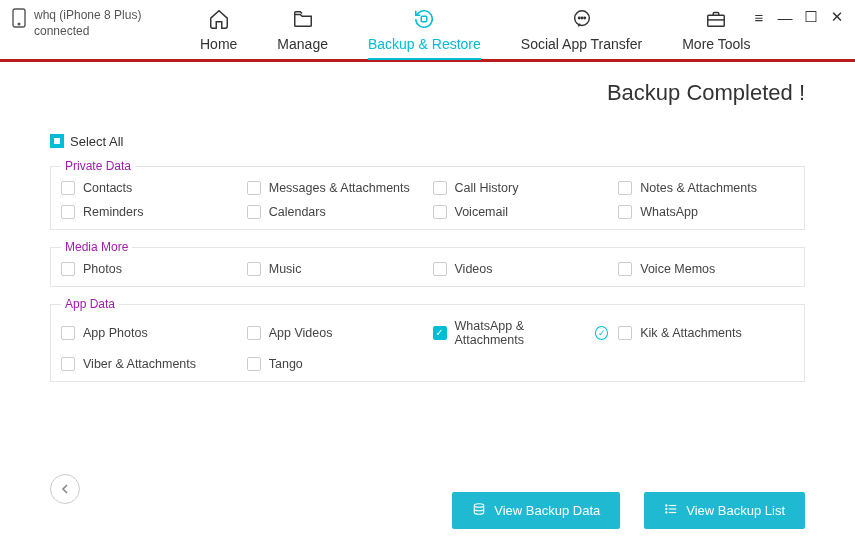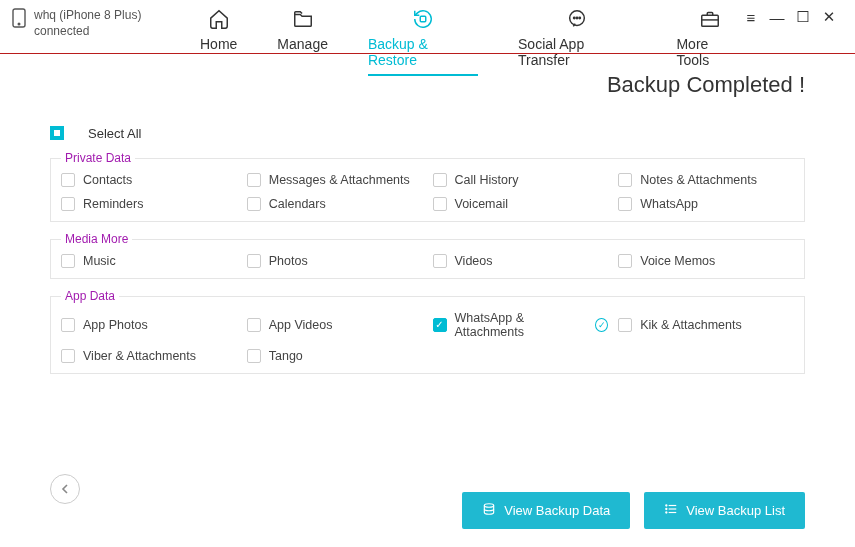--- a/index.html
+++ b/index.html
@@ -1,52 +1,52 @@
 <!DOCTYPE html>
 <html><head>
 <meta charset="utf-8">
 <style>
   * { box-sizing: border-box; margin: 0; padding: 0; }
   body { font-family: -apple-system, "Segoe UI", Arial, sans-serif; background: #fff; width: 855px; height: 547px; overflow: hidden; font-size: 13px; color: #333; }
   
-  .titlebar { display: flex; align-items: flex-start; height: 54px; padding: 8px 18px 0 12px; border-bottom: 1px solid #b91c1c; }
+  .titlebar { display: flex; align-items: flex-start; height: 62px; padding: 8px 10px 0 12px; border-bottom: 3px solid #b91c1c; }
   .device { display: flex; align-items: flex-start; gap: 8px; width: 170px; }
   .device-text { line-height: 1.3; }
   .device-name { color: #555; font-size: 12px; }
   .device-status { color: #555; font-size: 12px; }
   
   .nav { display: flex; flex: 1; gap: 40px; justify-content: flex-start; padding-left: 18px; }
   .nav-item { display: flex; flex-direction: column; align-items: center; gap: 3px; color: #333; cursor: pointer; font-size: 14px; padding-bottom: 6px; border-bottom: 2px solid transparent; }
   .nav-item.active { color: #00bcd4; border-bottom-color: #00bcd4; }
   .nav-item svg { width: 22px; height: 22px; }
   
   .win-controls { display: flex; gap: 10px; align-items: center; color: #333; }
   .win-controls span { cursor: pointer; width: 16px; text-align: center; font-size: 15px; }
   
   .content { padding: 18px 50px 0 50px; }
   .heading { text-align: right; font-size: 22px; color: #333; font-weight: 400; margin-bottom: 28px; }
   
-  .select-all-row { display: flex; align-items: flex-start; gap: 24px; margin-bottom: 10px; margin-top: 24px; }
+  .select-all-row { display: flex; align-items: flex-start; gap: 6px; margin-bottom: 10px; margin-top: 24px; }
   .sa-box { width: 14px; height: 14px; background: #00bcd4; display: inline-flex; align-items: center; justify-content: center; }
   .sa-inner { width: 6px; height: 6px; background: #fff; }
   
   fieldset { border: 1px solid #e5e5e5; padding: 8px 10px 10px 10px; margin-bottom: 10px; }
   legend { color: #a21caf; font-size: 12px; padding: 0 4px; }
   .grid { display: grid; grid-template-columns: repeat(4, 1fr); row-gap: 10px; column-gap: 10px; }
   
   .item { display: flex; align-items: center; gap: 8px; font-size: 12.5px; color: #444; }
   .cb { width: 14px; height: 14px; border: 1px solid #ccc; border-radius: 2px; background: #fff; flex-shrink: 0; display: inline-flex; align-items: center; justify-content: center; }
   .cb.checked { background: #00bcd4; border-color: #00bcd4; }
   .cb.checked::after { content: "✓"; color: #fff; font-size: 10px; line-height: 1; }
   
   .success-mark { width: 14px; height: 14px; border: 1px solid #00bcd4; border-radius: 50%; display: inline-flex; align-items: center; justify-content: center; color: #00bcd4; font-size: 9px; margin-left: 4px; }
   
   .footer { position: absolute; bottom: 18px; left: 50px; right: 50px; display: flex; align-items: center; }
   .back-btn { width: 30px; height: 30px; border: 1px solid #ccc; border-radius: 50%; display: flex; align-items: center; justify-content: center; color: #888; cursor: pointer; }
-  .btns { margin-left: auto; display: flex; gap: 14px; margin-top: 44px; }
+  .btns { margin-left: auto; display: flex; gap: 24px; margin-top: 44px; }
   .btn { background: #1fb9d1; color: #fff; border: none; padding: 10px 20px; font-size: 13px; border-radius: 2px; cursor: pointer; display: flex; align-items: center; gap: 8px; }
 </style>
 </head>
 <body>
 
 <div class="titlebar">
   <div class="device">
     <span>
       <svg width="14" height="20" viewBox="0 0 14 20" fill="none" stroke="#555" stroke-width="1.4">
           <rect x="1" y="1" width="12" height="18" rx="2"></rect>
@@ -155,25 +155,25 @@
           <span>WhatsApp</span>
         </div>
       </div>
   </fieldset>
 
   <fieldset>
     <legend>Media More</legend>
     <div class="grid" id="grid-media">
         <div class="item">
           <span class="cb"></span>
+          <span>Photos</span>
+        </div>
+        <div class="item">
+          <span class="cb"></span>
           <span>Music</span>
-        </div>
-        <div class="item">
-          <span class="cb"></span>
-          <span>Photos</span>
         </div>
         <div class="item">
           <span class="cb"></span>
           <span>Videos</span>
         </div>
         <div class="item">
           <span class="cb"></span>
           <span>Voice Memos</span>
         </div>
       </div>

